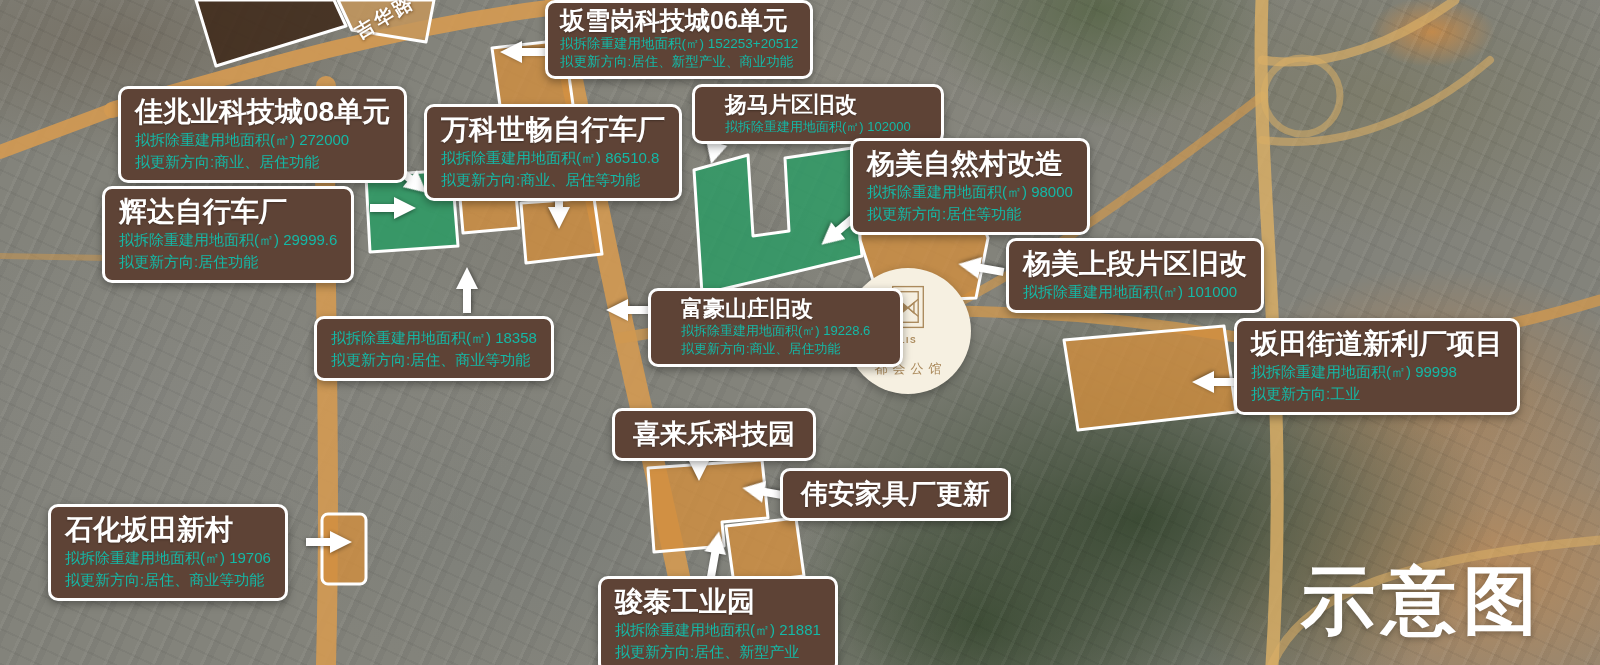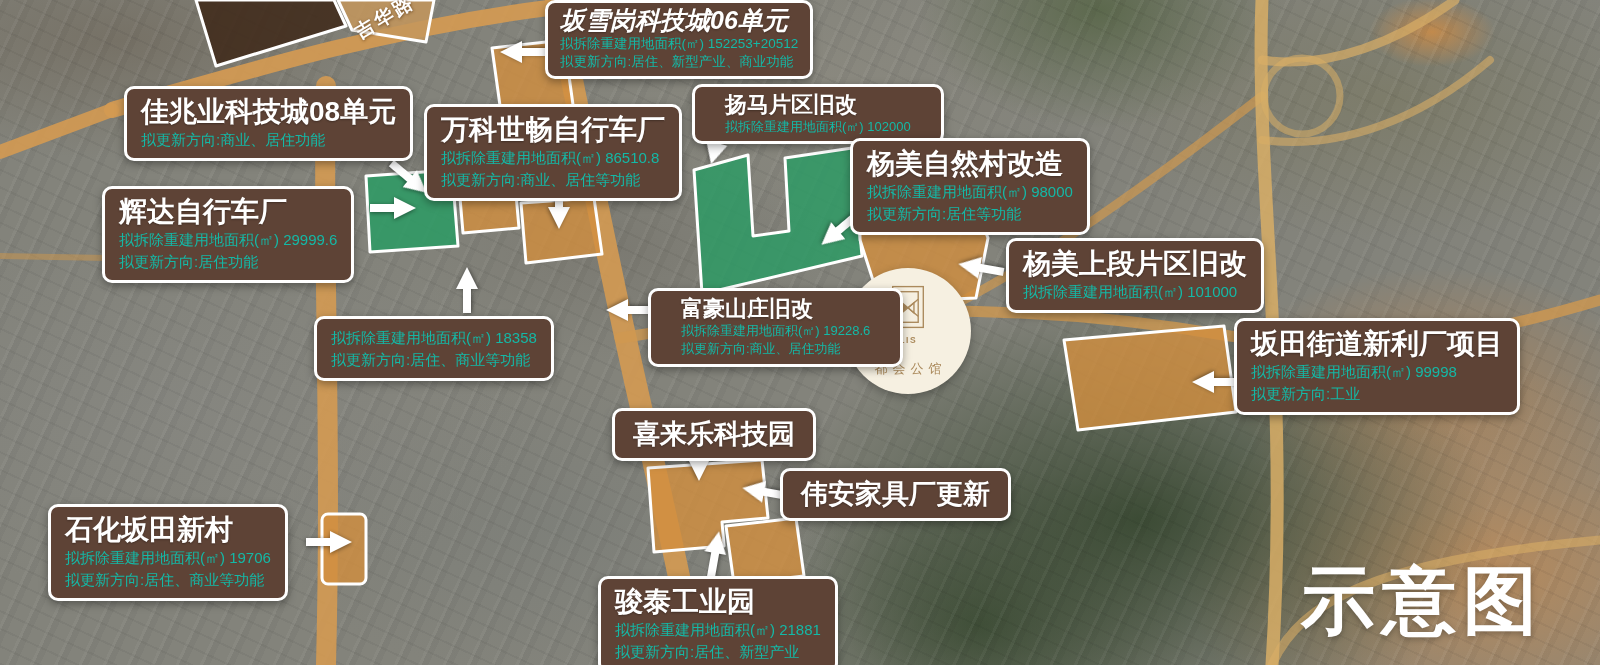--- a/index.html
+++ b/index.html
@@ -33,21 +33,21 @@
     letter-spacing:3px;transform:rotate(-31deg);text-shadow:0 1px 3px rgba(90,55,20,.8);
   }
   
   .callout{
     position:absolute;background:#5e4336;border:3px solid #fff;border-radius:10px;
     color:#fff;padding:7px 14px 8px;box-shadow:0 3px 8px rgba(0,0,0,.35);white-space:nowrap;
   }
   .c-title{font-weight:bold;font-size:28px;line-height:1.15;text-shadow:0 1px 2px rgba(0,0,0,.3);}
   .c-line{font-size:15px;color:#14b8a6;line-height:1.32;margin-top:2px;}
   .callout.compact{padding:3px 12px 6px;}
-  .callout.compact .c-title{font-size:25px;font-style:italic;}
+  .callout.compact .c-title{font-size:25px;}
   .callout.compact .c-line{font-size:13.5px;margin-top:0;}
   .callout.small{padding:5px 30px 6px;}
   .callout.small .c-title{font-size:22px;}
   .callout.small .c-line{font-size:13px;margin-top:1px;}
   .callout.title-only{padding:8px 18px;}
   .callout.title-only .c-title{font-size:27px;}
   
   .arr{position:absolute;width:46px;height:24px;filter:drop-shadow(0 1px 2px rgba(0,0,0,.45));}
   .arr svg{width:100%;height:100%;display:block;overflow:visible;}
   
@@ -191,22 +191,23 @@
         <polygon points="0,8 24,8 24,1 46,12 24,23 24,16 0,16" fill="#fff"></polygon>
       </svg>
     </div>
 
   <div class="callout compact" style="left:545px;top:0px">
     <div class="c-title">坂雪岗科技城06单元</div>
     <div class="c-line">拟拆除重建用地面积(㎡) 152253+20512</div>
     <div class="c-line">拟更新方向:居住、新型产业、商业功能</div>
   </div>
 
-  <div class="callout" style="left:124px;top:86px">
+  <div class="callout" style="left:118px;top:86px">
     <div class="c-title">佳兆业科技城08单元</div>
+    <div class="c-line">拟拆除重建用地面积(㎡) 272000</div>
     <div class="c-line">拟更新方向:商业、居住功能</div>
   </div>
 
   <div class="callout" style="left:424px;top:104px">
     <div class="c-title">万科世畅自行车厂</div>
     <div class="c-line">拟拆除重建用地面积(㎡) 86510.8</div>
     <div class="c-line">拟更新方向:商业、居住等功能</div>
   </div>
 
   <div class="callout small" style="left:692px;top:84px">

